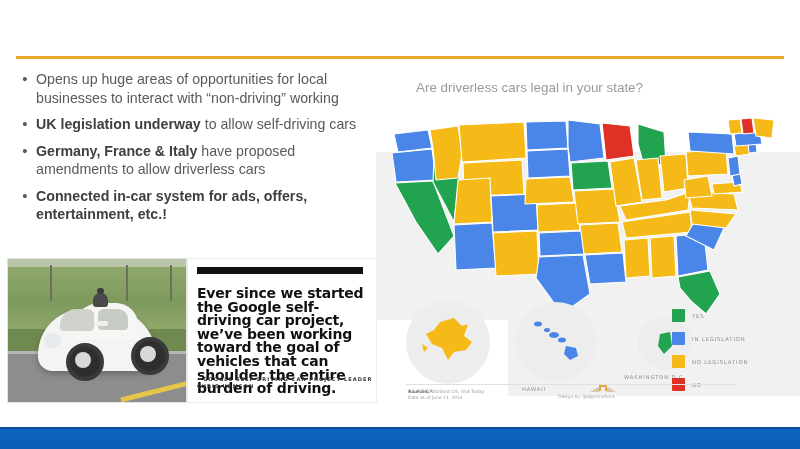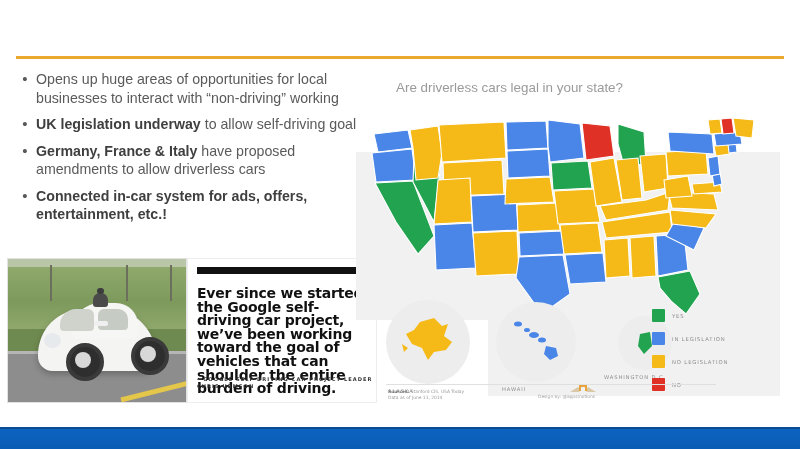--- a/index.html
+++ b/index.html
@@ -46,21 +46,21 @@
   
   .quote{position:absolute;left:188px;top:259px;width:188px;height:143px;background:#fff;
          box-shadow:0 0 0 1px #ededed;}
   .qbar{position:absolute;left:9px;top:8px;width:166px;height:7px;background:#111;}
   .qtext{position:absolute;left:9px;top:28px;width:172px;font-size:14px;line-height:13.6px;
          font-weight:700;color:#111;font-family:"DejaVu Sans",sans-serif;letter-spacing:-.2px;}
   .qattr{position:absolute;left:9px;top:117px;width:176px;font-size:5.1px;line-height:7px;
          font-weight:700;color:#333;letter-spacing:1.05px;font-family:"DejaVu Sans",sans-serif;}
 
   
-  .mapwrap{position:absolute;left:356px;top:62px;width:424px;height:355px;}
+  .mapwrap{position:absolute;left:376px;top:62px;width:424px;height:355px;}
   .mapq{position:absolute;left:40px;top:18px;font-size:13.4px;color:#9a9a9a;}
   .greyband{position:absolute;left:0;top:90px;width:424px;height:168px;background:#f1f1f1;}
   .greyband2{position:absolute;left:132px;top:236px;width:292px;height:98px;background:#f1f1f1;}
   .usmap{position:absolute;left:0;top:56px;width:424px;height:210px;}
 
   .legend{position:absolute;right:8px;top:242px;width:120px;}
   .lgrow{display:flex;align-items:center;height:23px;}
   .sw{width:13px;height:13px;flex:0 0 13px;margin-right:7px;border-radius:1px;}
   .lglabel{font-size:5.3px;letter-spacing:.85px;color:#8d8d8d;font-family:"DejaVu Sans",sans-serif;}
 
@@ -88,21 +88,21 @@
 
   <div class="title-rule"></div>
 
   <div class="bullets">
     <div class="bullet">
       <span class="dot">•</span>
       <span class="btxt"><span>Opens up huge areas of opportunities for local businesses to interact with “non-driving” working</span></span>
     </div>
     <div class="bullet">
       <span class="dot">•</span>
-      <span class="btxt"><b>UK legislation underway</b><span> to allow self-driving goal</span></span>
+      <span class="btxt"><b>UK legislation underway</b><span> to allow self-driving cars</span></span>
     </div>
     <div class="bullet">
       <span class="dot">•</span>
       <span class="btxt"><b>Germany, France &amp; Italy</b><span> have proposed amendments to allow driverless cars</span></span>
     </div>
     <div class="bullet">
       <span class="dot">•</span>
       <span class="btxt"><b>Connected in-car system for ads, offers, entertainment, etc.!</b></span>
     </div>
   </div>

